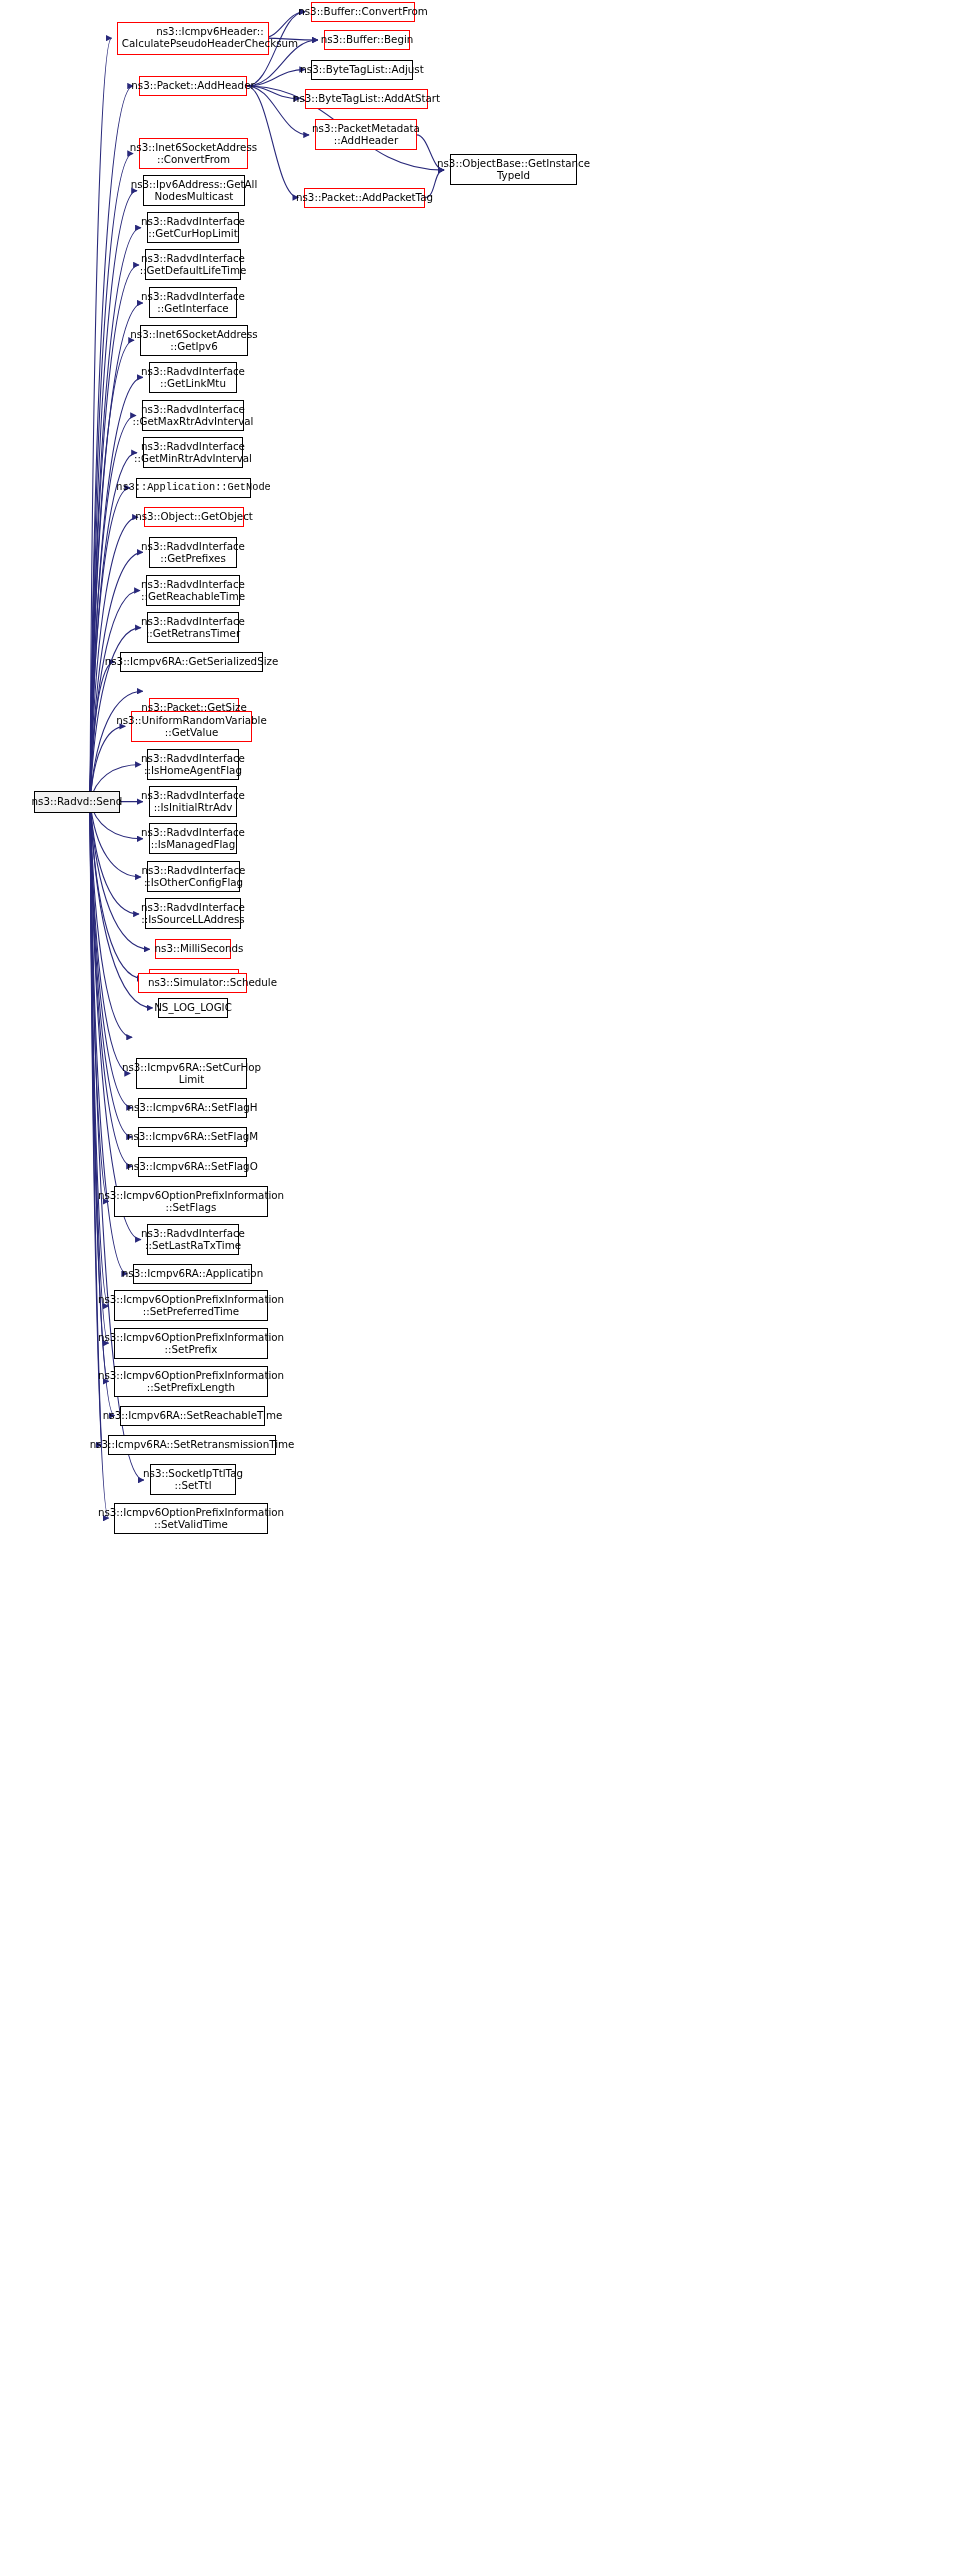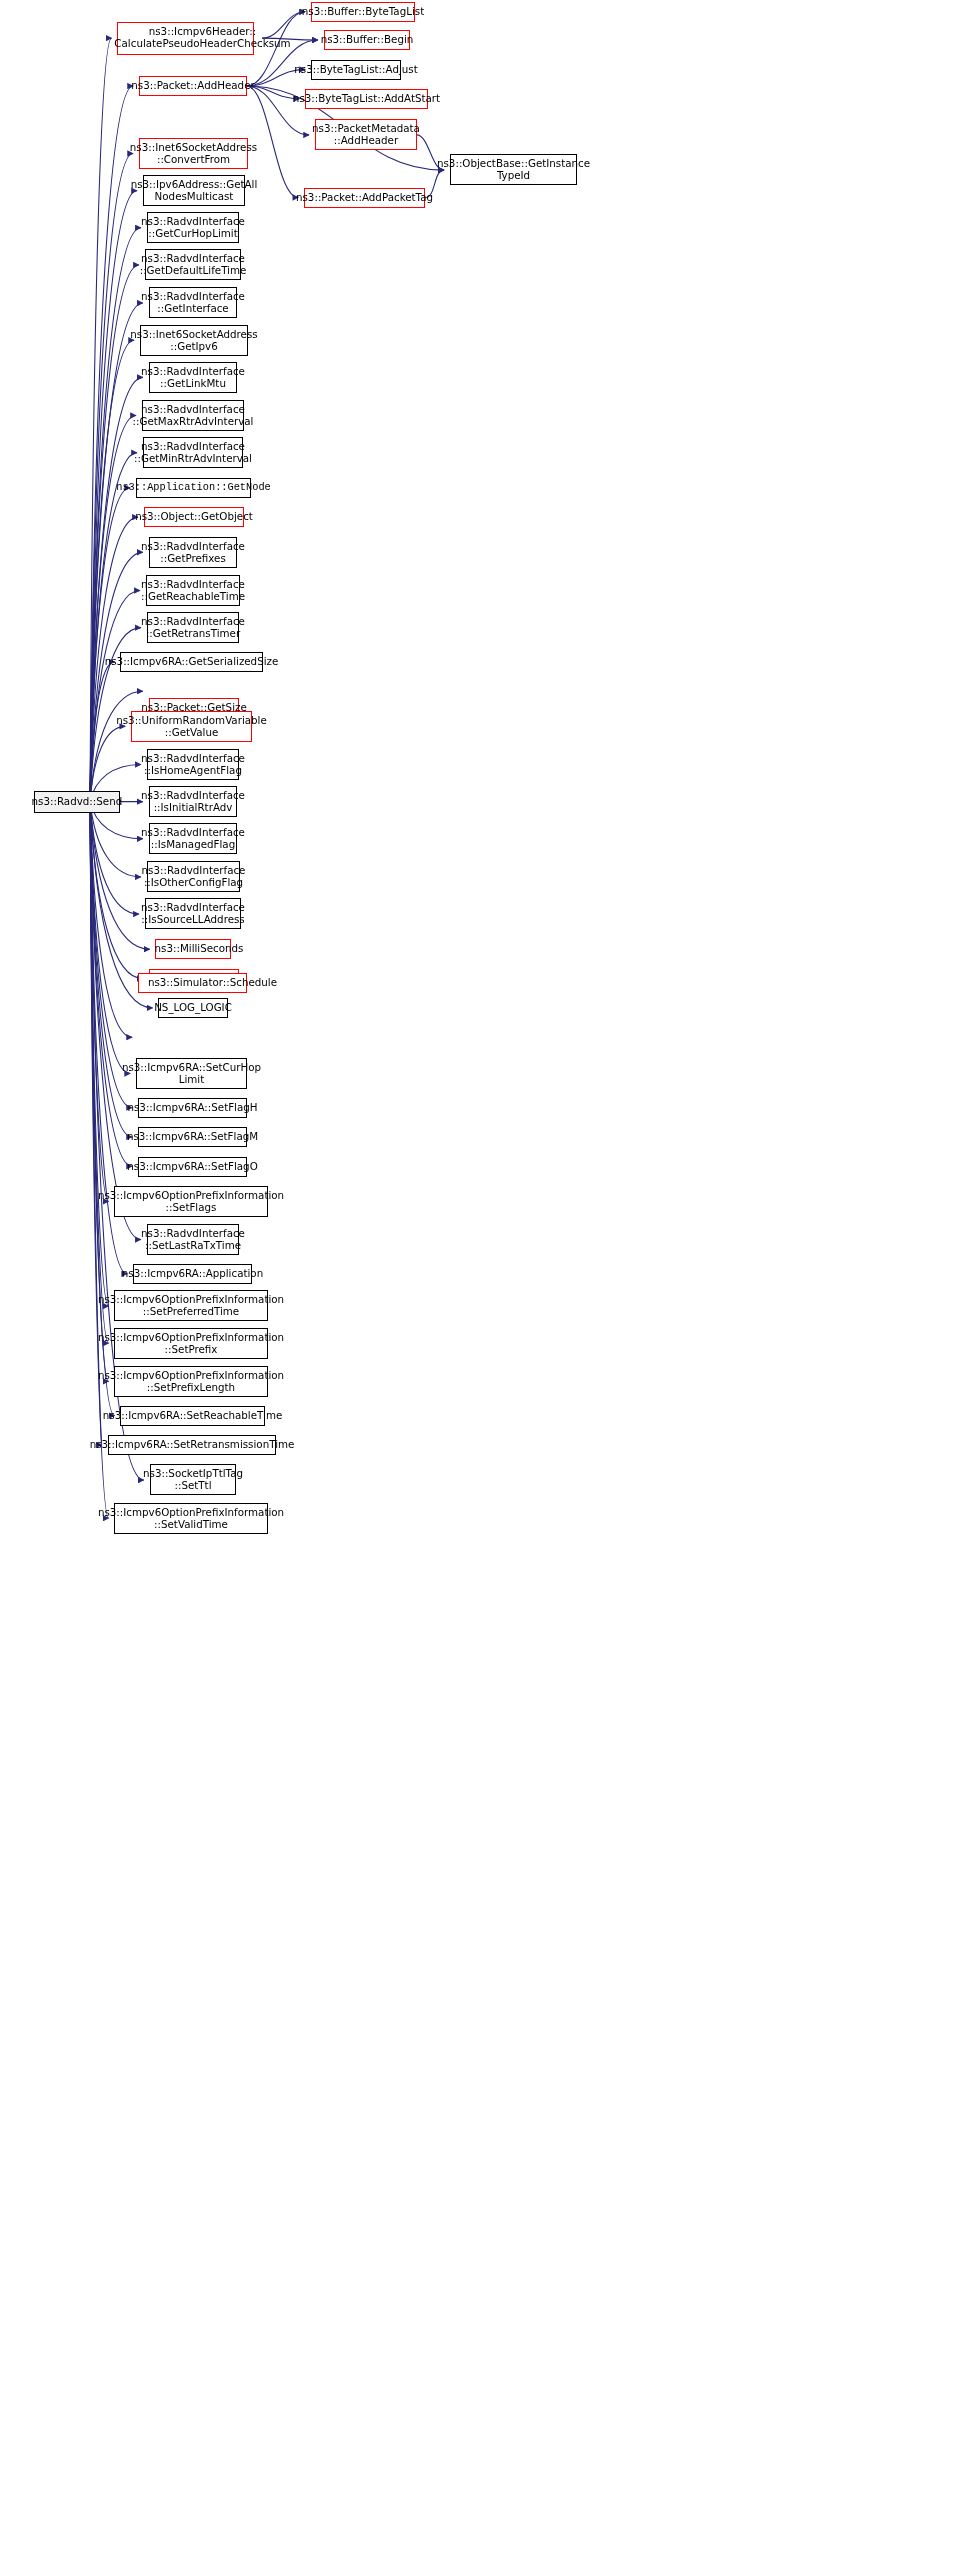--- a/index.html
+++ b/index.html
@@ -75,26 +75,26 @@
         <path d="M 252 88 C 276.3 88, 281.7 101, 306 101" fill="none" stroke="#28287a" stroke-width="1.1" marker-end="url(#arrow)"></path>
         <path d="M 252 88 C 280.8 88, 287.2 138, 316 138" fill="none" stroke="#28287a" stroke-width="1.1" marker-end="url(#arrow)"></path>
         <path d="M 252 88 C 342.9 88, 363.1 174, 454 174" fill="none" stroke="#28287a" stroke-width="1.1" marker-end="url(#arrow)"></path>
         <path d="M 252 88 C 275.85 88, 281.15 202, 305 202" fill="none" stroke="#28287a" stroke-width="1.1" marker-end="url(#arrow)"></path>
         <path d="M 426 138 C 438.6 138, 441.4 174, 454 174" fill="none" stroke="#28287a" stroke-width="1.1" marker-end="url(#arrow)"></path>
         <path d="M 435 202 C 445.8 202, 443.2 174, 454 174" fill="none" stroke="#28287a" stroke-width="1.1" marker-end="url(#arrow)"></path>
       </g>
   </svg>
   <div id="node-layer">
       <div class="node root" style="left: 3.9px; top: 791px; width: 86px; height: 21.5px; margin-left: 30px;"><span>ns3::Radvd::Send</span></div>
-      <div class="node red" style="left: 117px; top: 21.5px; width: 137px; height: 33px; padding-left: 34px;"><span>ns3::Icmpv6Header::
+      <div class="node red" style="left: 117px; top: 21.5px; width: 152px; height: 33px; padding-left: 34px;"><span>ns3::Icmpv6Header::
 CalculatePseudoHeaderChecksum</span></div>
       <div class="node red" style="left: 139px; top: 76px; width: 108px; height: 19.6px;"><span>ns3::Packet::AddHeader</span></div>
-      <div class="node red" style="left: 311px; top: 2px; width: 104px; height: 19.6px;"><span>ns3::Buffer::ByteTagList</span></div>
+      <div class="node red" style="left: 311px; top: 2px; width: 104px; height: 19.6px;"><span>ns3::Buffer::ConvertFrom</span></div>
       <div class="node red" style="left: 324px; top: 30px; width: 86px; height: 19.6px;"><span>ns3::Buffer::Begin</span></div>
-      <div class="node black" style="left: 311px; top: 60px; width: 90px; height: 19.6px;"><span>ns3::ByteTagList::Adjust</span></div>
+      <div class="node black" style="left: 311px; top: 60px; width: 102px; height: 19.6px;"><span>ns3::ByteTagList::Adjust</span></div>
       <div class="node red" style="left: 305px; top: 89px; width: 123px; height: 19.6px;"><span>ns3::ByteTagList::AddAtStart</span></div>
       <div class="node red" style="left: 315px; top: 119px; width: 102px; height: 31px;"><span>ns3::PacketMetadata
 ::AddHeader</span></div>
       <div class="node black" style="left: 450px; top: 154px; width: 127px; height: 31px;"><span>ns3::ObjectBase::GetInstance
 TypeId</span></div>
       <div class="node red" style="left: 304px; top: 188px; width: 121px; height: 19.6px;"><span>ns3::Packet::AddPacketTag</span></div>
       <div class="node red" style="left: 139px; top: 138px; width: 109px; height: 31px;"><span>ns3::Inet6SocketAddress
 ::ConvertFrom</span></div>
       <div class="node black" style="left: 143px; top: 175px; width: 102px; height: 31px;"><span>ns3::Ipv6Address::GetAll
 NodesMulticast</span></div>

